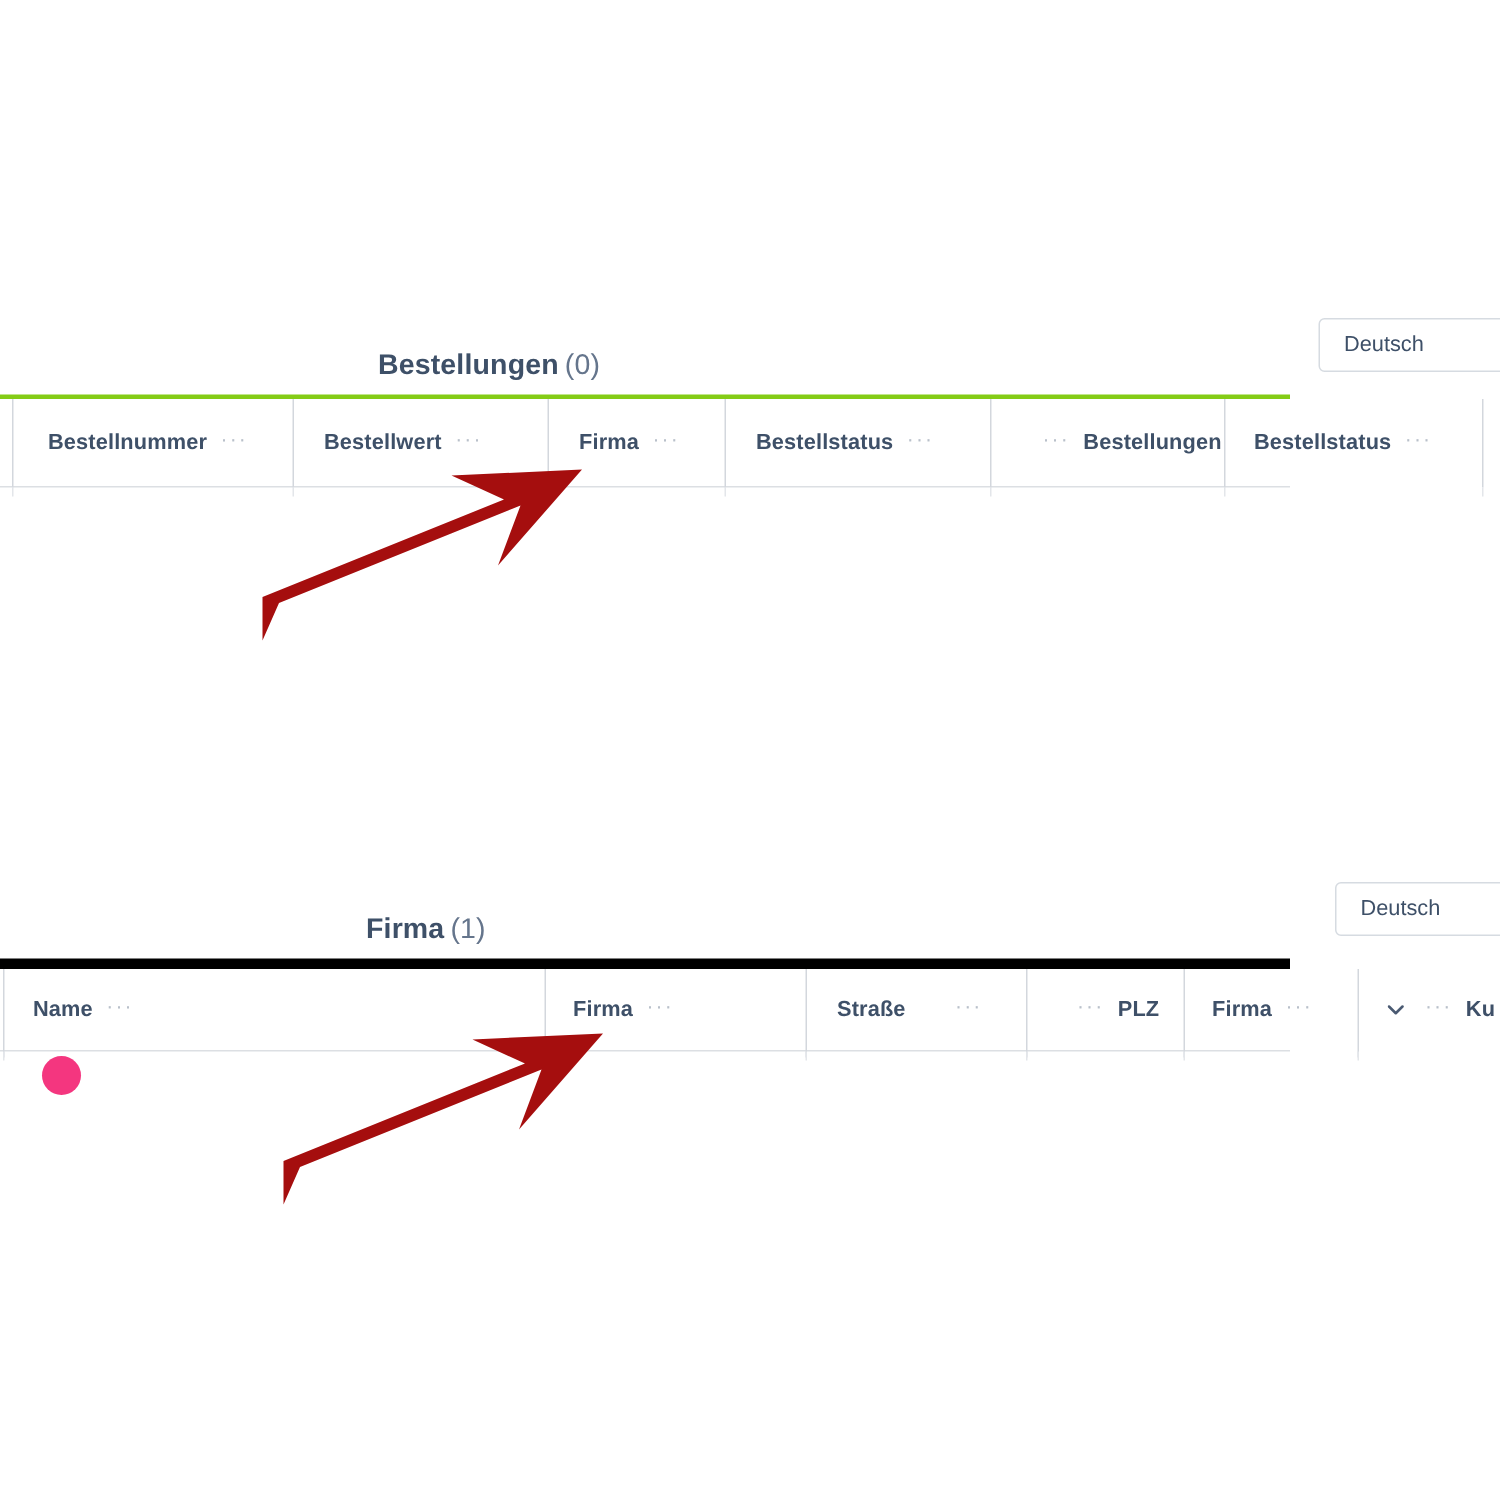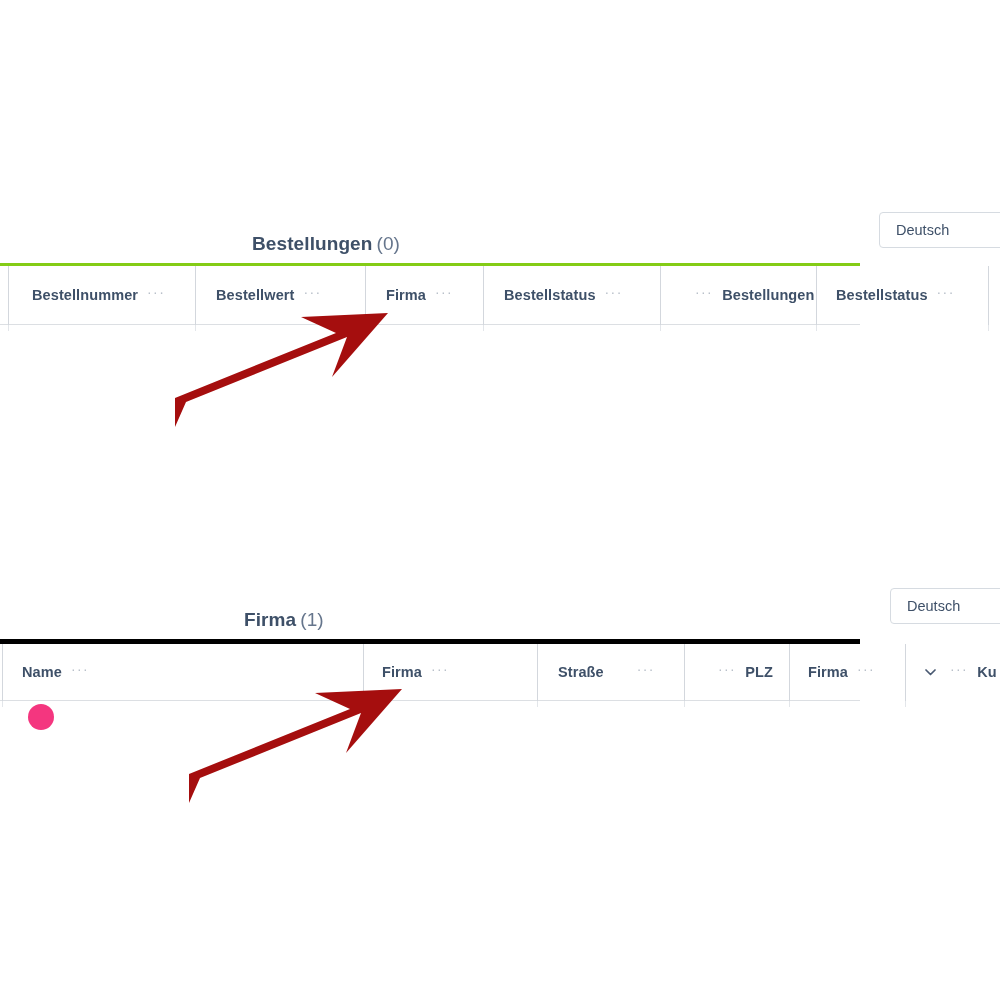--- a/index.html
+++ b/index.html
@@ -69,21 +69,21 @@
 
   
   .head-row {
     position: relative;
     height: 62px;
     background: #ffffff;
     border-bottom: 1px solid #dcdfe3;
     box-sizing: border-box;
   }
   .head-row.accent-purple { border-top: 3px solid #84cc16; }
-  .head-row.accent-orange { border-top: 5px solid #000000; }
+  .head-row.accent-orange { border-top: 7px solid #000000; }
 
   .col-divider {
     position: absolute;
     top: 0;
     width: 1px;
     background: #d3d7dd;
   }
 
   .th {
     position: absolute;

